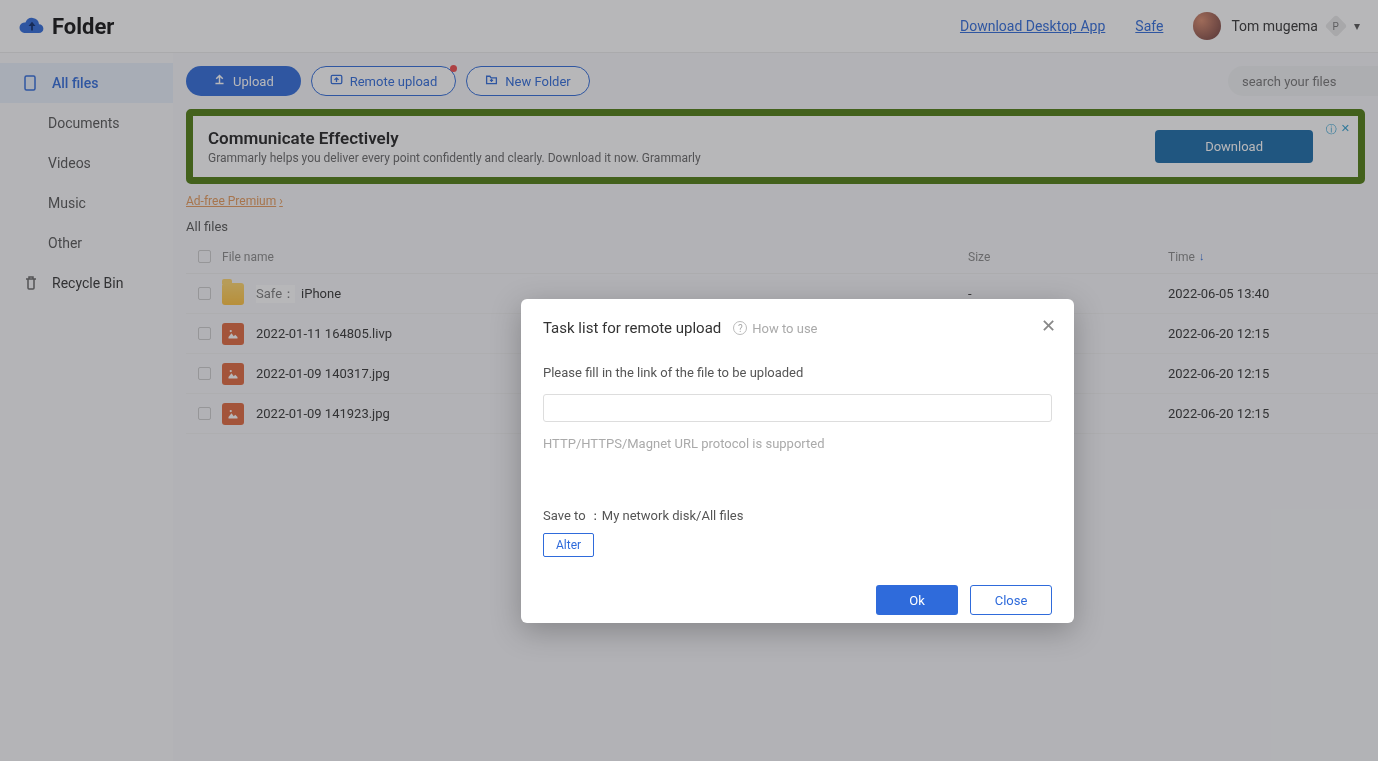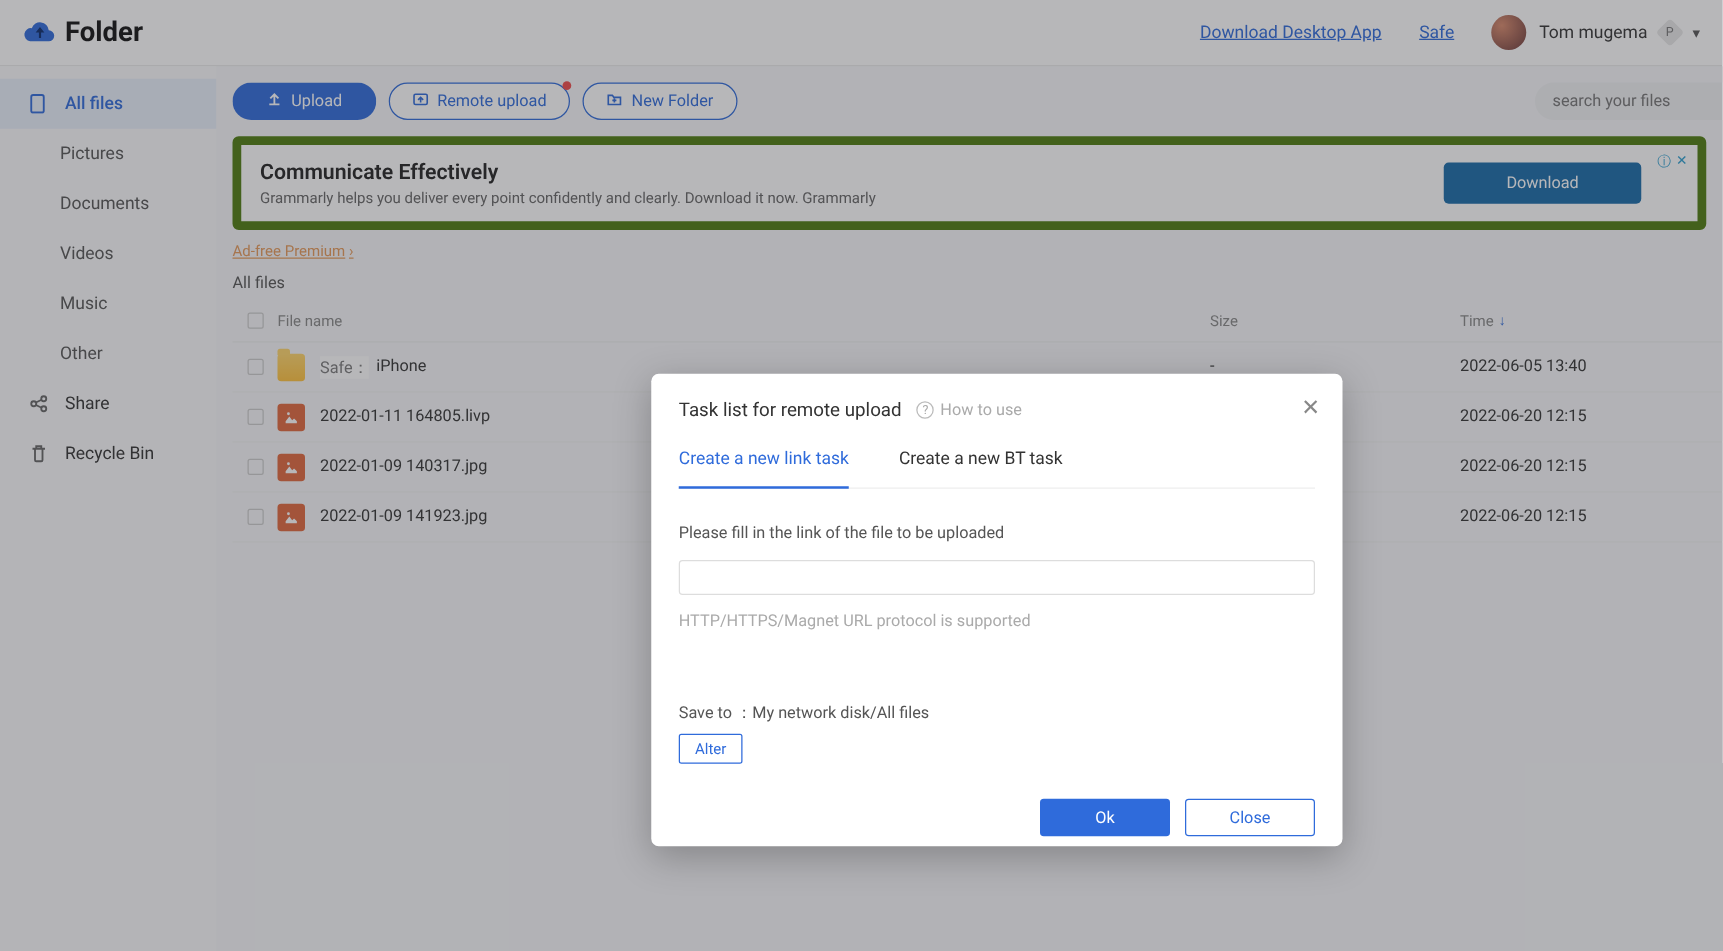--- a/index.html
+++ b/index.html
@@ -64,21 +64,21 @@
   .close-x { position: absolute; top: 16px; right: 18px; color: #888; font-size: 18px; cursor: pointer; }
   .tabs { display: flex; gap: 40px; margin-top: 22px; border-bottom: 1px solid #eee; }
   .tab { padding-bottom: 14px; font-size: 14px; color: #333; cursor: pointer; }
   .tab.active { color: #2f6bdb; border-bottom: 2px solid #2f6bdb; margin-bottom: -1px; }
   .field-label { margin-top: 28px; font-size: 13px; color: #555; }
   .url-input { margin-top: 14px; width: 100%; height: 28px; border: 1px solid #ddd; border-radius: 3px; padding: 0 8px; font-size: 13px; outline: none; }
   .hint { margin-top: 14px; font-size: 13px; color: #aaa; }
   .save-to { margin-top: 56px; font-size: 13px; color: #555; }
   .alter-btn { margin-top: 8px; border: 1px solid #2f6bdb; color: #2f6bdb; background: #fff; border-radius: 2px; padding: 4px 12px; font-size: 12px; cursor: pointer; }
   .modal-actions { display: flex; justify-content: flex-end; gap: 12px; margin-top: 28px; }
-  .mbtn { width: 104px; height: 30px; border-radius: 3px; font-size: 13px; cursor: pointer; }
+  .mbtn { width: 82px; height: 30px; border-radius: 3px; font-size: 13px; cursor: pointer; }
   .mbtn-ok { background: #2f6bdb; color: #fff; border: none; }
   .mbtn-close { background: #fff; color: #2f6bdb; border: 1px solid #2f6bdb; }
 </style>
 </head>
 <body>
 
 <div class="header">
   <div class="logo">
     <span class="logo-cloud">
       <svg viewBox="0 0 32 24" width="28" height="22">
@@ -104,39 +104,27 @@
 <div class="main">
   <div class="sidebar">
     <div class="side-item active">
       <span class="icon">
         <svg width="16" height="16" viewBox="0 0 16 16">
             <rect x="2" y="1" width="10" height="14" rx="1.5" fill="none" stroke="currentColor" stroke-width="1.5"></rect>
           </svg>
       </span>
       <span>All files</span>
     </div>
-    <div class="side-sub">Pictures</div>
     <div class="side-sub">Documents</div>
     <div class="side-sub">Videos</div>
     <div class="side-sub">Music</div>
     <div class="side-sub">Other</div>
     <div class="side-item">
       <span class="icon">
         <svg width="16" height="16" viewBox="0 0 16 16" fill="none" stroke="currentColor" stroke-width="1.5">
-            <circle cx="4" cy="8" r="2"></circle>
-            <circle cx="12" cy="4" r="2"></circle>
-            <circle cx="12" cy="12" r="2"></circle>
-            <path d="M5.7 7L10.3 4.8M5.7 9L10.3 11.2"></path>
-          </svg>
-      </span>
-      <span>Share</span>
-    </div>
-    <div class="side-item">
-      <span class="icon">
-        <svg width="16" height="16" viewBox="0 0 16 16" fill="none" stroke="currentColor" stroke-width="1.5">
             <path d="M3 4h10M5 4v9a1 1 0 0 0 1 1h4a1 1 0 0 0 1-1V4M6 4V2h4v2"></path>
           </svg>
       </span>
       <span>Recycle Bin</span>
     </div>
   </div>
 
   <div class="content">
     <div class="toolbar">
       <div class="btn btn-primary">
@@ -271,24 +259,20 @@
   <div class="modal">
     <div class="modal-title">
       <span>Task list for remote upload</span>
       <span class="howto">
         <span style="display:inline-flex;width:14px;height:14px;border:1px solid #bbb;border-radius:50%;align-items:center;justify-content:center;font-size:10px;">?</span>
         <span>How to use</span>
       </span>
     </div>
     <span class="close-x">✕</span>
 
-    <div class="tabs">
-      <div class="tab active">Create a new link task</div>
-      <div class="tab">Create a new BT task</div>
-    </div>
 
     <div class="field-label">Please fill in the link of the file to be uploaded</div>
     <input class="url-input" style="">
     <div class="hint">HTTP/HTTPS/Magnet URL protocol is supported</div>
 
     <div class="save-to">Save to ：My network disk/All files</div>
     <button class="alter-btn">Alter</button>
 
     <div class="modal-actions">
       <button class="mbtn mbtn-ok">Ok</button>

